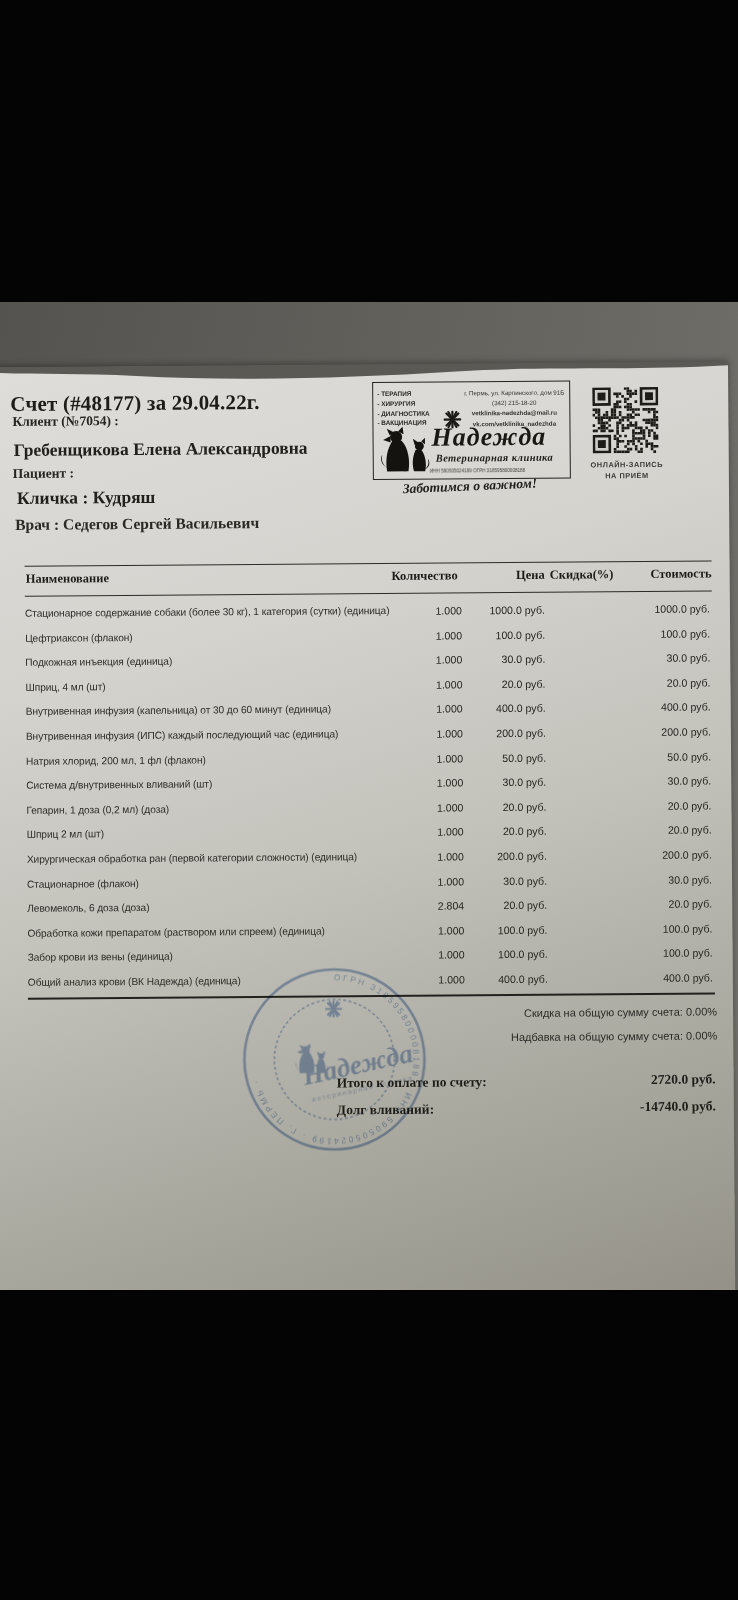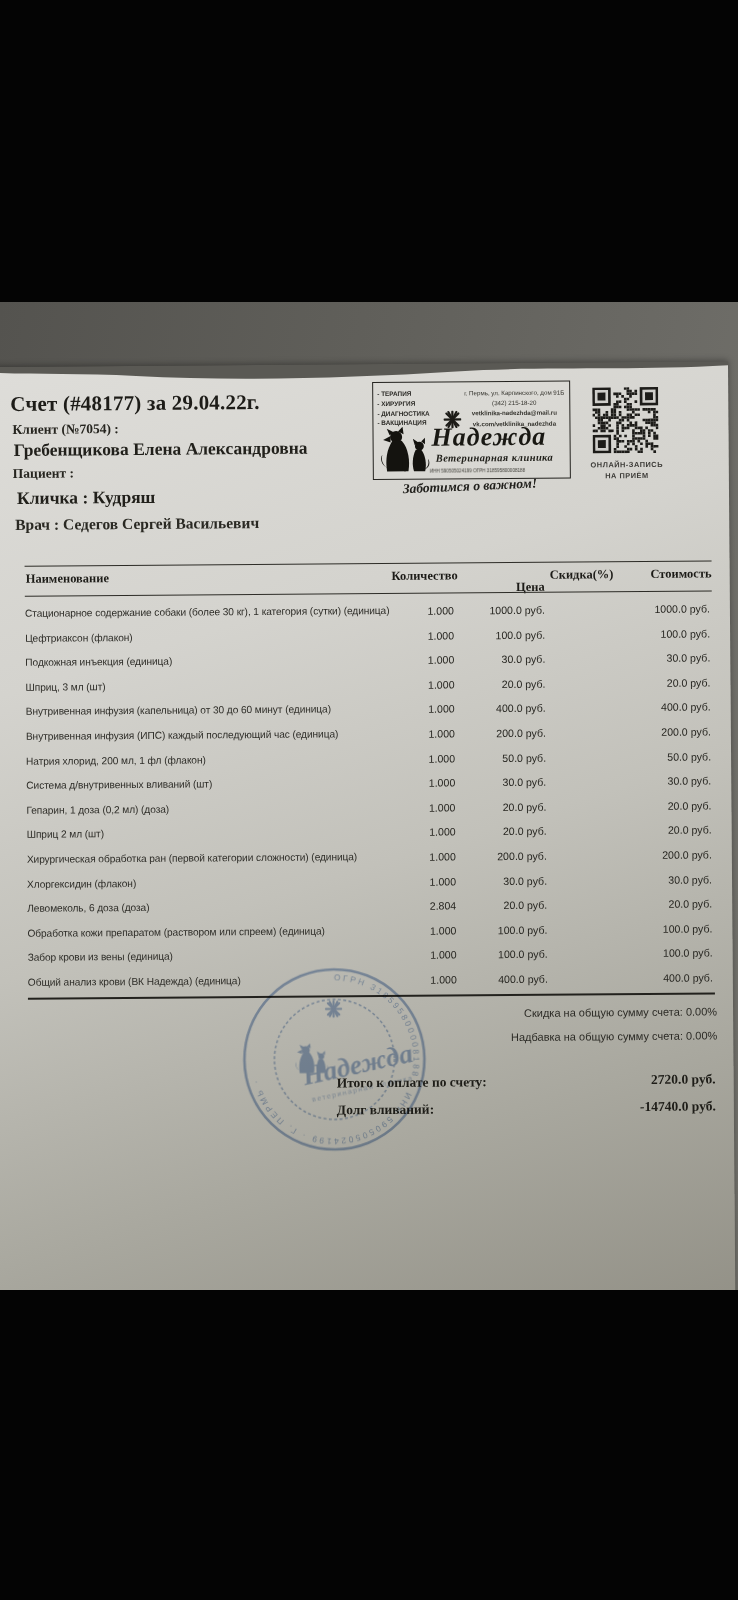--- a/index.html
+++ b/index.html
@@ -34,21 +34,21 @@
   .qr{position:absolute;left:606px;top:24px;width:66px;height:66px;}
   .qrc{position:absolute;left:576px;top:96px;width:128px;text-align:center;
        font:bold 7.4px "Liberation Sans",sans-serif;color:#3b3a36;letter-spacing:.5px;line-height:11px;}
   
   .rule{position:absolute;left:37px;width:687px;height:0;border-top:1.6px solid #2c2b26;}
   .rule2{position:absolute;left:37px;width:687px;height:0;border-top:2.8px solid #22211d;}
   .th{position:absolute;font:bold 12.5px "Liberation Serif",serif;color:#1c1b17;}
   .tr-row{position:absolute;left:37px;width:687px;height:24px;}
   .c-name{position:absolute;left:0;top:0;font:10.2px "Liberation Sans",sans-serif;color:#2e2d28;letter-spacing:-.1px;white-space:nowrap;}
   .c-num{position:absolute;top:0;font:10.6px "Liberation Sans",sans-serif;color:#272621;text-align:right;white-space:nowrap;}
-  .c-qty{right:258px;width:90px;}
+  .c-qty{right:250px;width:90px;}
   .c-price{right:167px;width:110px;}
   .c-cost{right:2px;width:120px;}
   
   .sline{position:absolute;right:16px;width:420px;text-align:right;font:11px "Liberation Sans",sans-serif;color:#2b2a25;}
   .tot-lbl{position:absolute;left:345px;font:bold 13.5px "Liberation Serif",serif;color:#1e1d18;}
   .tot-val{position:absolute;right:18px;width:200px;text-align:right;font:bold 13.5px "Liberation Serif",serif;color:#1e1d18;}
   
   .stamp{position:absolute;left:250px;top:601px;width:186px;height:186px;opacity:.72;
          mix-blend-mode:multiply;filter:blur(.35px);}
   .noselect{user-select:none;}
@@ -89,21 +89,21 @@
               <line x1="3" y1="3" x2="15" y2="15"></line>
               <line x1="15" y1="3" x2="3" y2="15"></line>
               <line x1="5" y1="1.5" x2="13" y2="16.5"></line>
               <line x1="13" y1="1.5" x2="5" y2="16.5"></line>
             </g>
           </g>
         </defs>
       </svg>
 
       <div class="ttl">Счет (#48177) за 29.04.22г.</div>
-      <div class="lbl-sm" style="left:26px;top:54px">Клиент (№7054) :</div>
+      <div class="lbl-sm" style="left:26px;top:46px">Клиент (№7054) :</div>
       <div class="lbl-lg" style="left:27px;top:72px">Гребенщикова Елена Александровна</div>
       <div class="lbl-sm" style="left:26px;top:98px">Пациент :</div>
       <div class="lbl-lg" style="left:30px;top:120px">Кличка : Кудряш</div>
       <div class="lbl-md" style="left:28px;top:148px">Врач : Седегов Сергей Васильевич</div>
 
       <div class="card">
         <div class="svc">- ТЕРАПИЯ
 - ХИРУРГИЯ
 - ДИАГНОСТИКА
 - ВАКЦИНАЦИЯ</div>
@@ -346,21 +346,21 @@
           <rect x="5.28" y="52.800000000000004" width="7.92" height="7.92" fill="#1d1c19"></rect>
         </svg>
       <div class="qrc">
         <div>ОНЛАЙН-ЗАПИСЬ</div>
         <div>НА ПРИЁМ</div>
       </div>
 
       <div class="rule" style="top:198px"></div>
       <div class="th" style="left:38px;top:204px">Наименование</div>
       <div class="th" style="left:400px;top:204px;width:74px;text-align:center">Количество</div>
-      <div class="th" style="left:490px;top:216px;width:67px;text-align:right">Цена</div>
+      <div class="th" style="left:490px;top:204px;width:67px;text-align:right">Цена</div>
       <div class="th" style="left:562px;top:204px">Скидка(%)</div>
       <div class="th" style="left:642px;top:204px;width:82px;text-align:right">Стоимость</div>
       <div class="rule" style="top:228px"></div>
 
       <div id="tbody">
           <div class="tr-row" style="top: 240px;">
             <span class="c-name">Стационарное содержание собаки (более 30 кг), 1 категория (сутки) (единица)</span>
             <span class="c-num c-qty">1.000</span>
             <span class="c-num c-price">1000.0 руб.</span>
             <span class="c-num c-cost">1000.0 руб.</span>
@@ -371,21 +371,21 @@
             <span class="c-num c-price">100.0 руб.</span>
             <span class="c-num c-cost">100.0 руб.</span>
           </div>
           <div class="tr-row" style="top: 289.2px;">
             <span class="c-name">Подкожная инъекция (единица)</span>
             <span class="c-num c-qty">1.000</span>
             <span class="c-num c-price">30.0 руб.</span>
             <span class="c-num c-cost">30.0 руб.</span>
           </div>
           <div class="tr-row" style="top: 313.8px;">
-            <span class="c-name">Шприц, 3 мл (шт)</span>
+            <span class="c-name">Шприц, 4 мл (шт)</span>
             <span class="c-num c-qty">1.000</span>
             <span class="c-num c-price">20.0 руб.</span>
             <span class="c-num c-cost">20.0 руб.</span>
           </div>
           <div class="tr-row" style="top: 338.4px;">
             <span class="c-name">Внутривенная инфузия (капельница) от 30 до 60 минут (единица)</span>
             <span class="c-num c-qty">1.000</span>
             <span class="c-num c-price">400.0 руб.</span>
             <span class="c-num c-cost">400.0 руб.</span>
           </div>
@@ -419,21 +419,21 @@
             <span class="c-num c-price">20.0 руб.</span>
             <span class="c-num c-cost">20.0 руб.</span>
           </div>
           <div class="tr-row" style="top: 486px;">
             <span class="c-name">Хирургическая обработка ран (первой категории сложности) (единица)</span>
             <span class="c-num c-qty">1.000</span>
             <span class="c-num c-price">200.0 руб.</span>
             <span class="c-num c-cost">200.0 руб.</span>
           </div>
           <div class="tr-row" style="top: 510.6px;">
-            <span class="c-name">Хлоргексидин (флакон)</span>
+            <span class="c-name">Стационарное (флакон)</span>
             <span class="c-num c-qty">1.000</span>
             <span class="c-num c-price">30.0 руб.</span>
             <span class="c-num c-cost">30.0 руб.</span>
           </div>
           <div class="tr-row" style="top: 535.2px;">
             <span class="c-name">Левомеколь, 6 доза (доза)</span>
             <span class="c-num c-qty">2.804</span>
             <span class="c-num c-price">20.0 руб.</span>
             <span class="c-num c-cost">20.0 руб.</span>
           </div>

